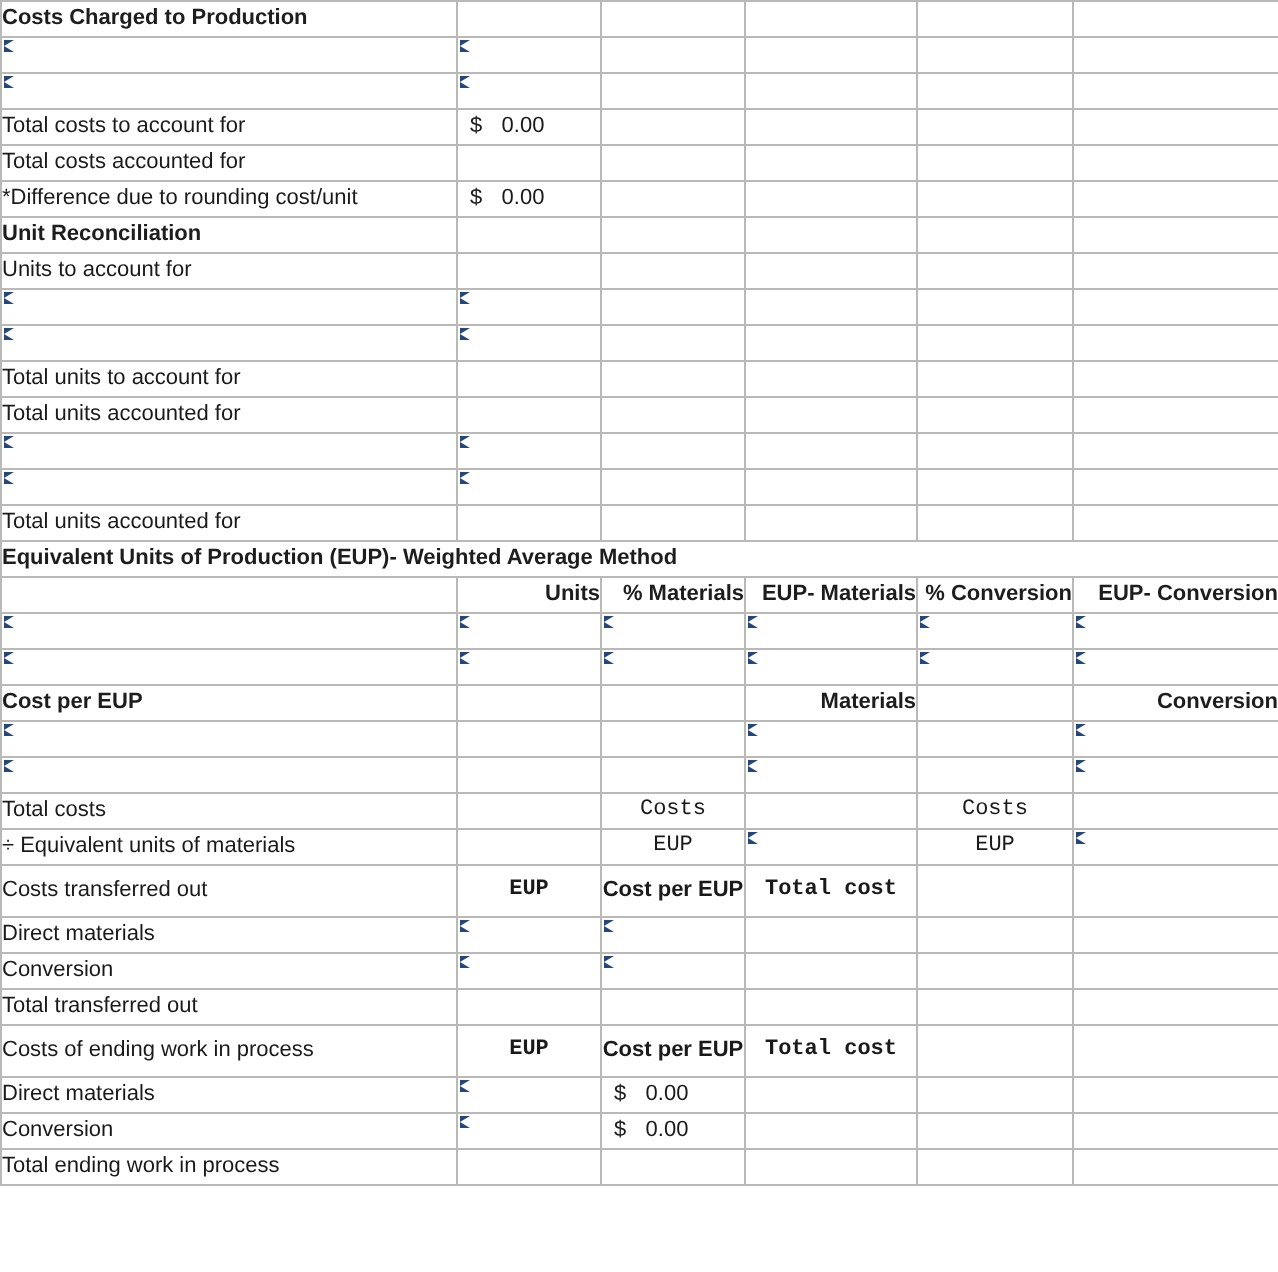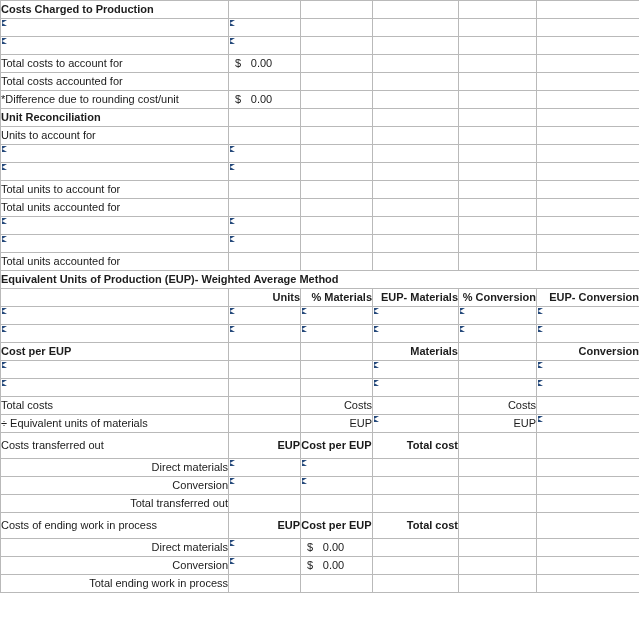--- a/index.html
+++ b/index.html
@@ -45,22 +45,22 @@
     font-weight:bold;
     text-align:right;
     color:#1d1d1d;
     border:1px solid #7fabdd;
   }
   .colhdr2{
     background:#7fabdd;
     border:1px solid #7fabdd;
   }
   .lbl{padding-left:4px;text-align:left;}
-  .lbl-ind{padding-left:18px;text-align:right;}
-  .ctr{text-align:right;}
+  .lbl-ind{padding-left:18px;text-align:left;}
+  .ctr{text-align:center;font-family:Liberation Mono, monospace;}
   .rt{text-align:right;padding-right:5px;}
   .yellow{background:#ffffb0;}
   .nobdr{border:none;background:#fff;}
 
   
   .inp{
     position:relative;
     border:2px solid #6f9fd0;
     background:#ffffff;
   }

